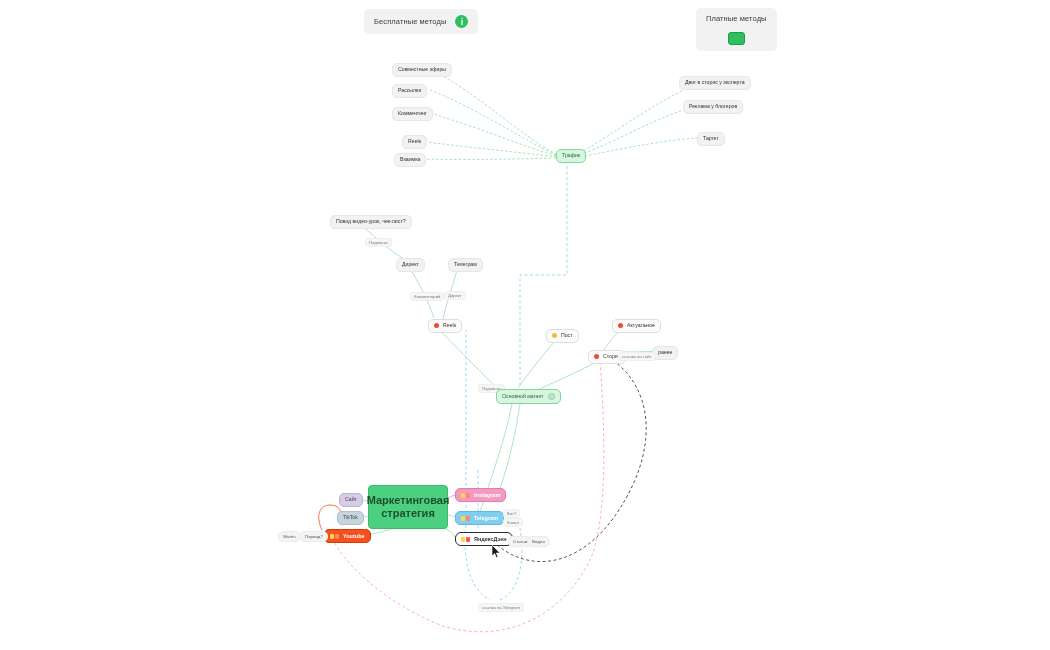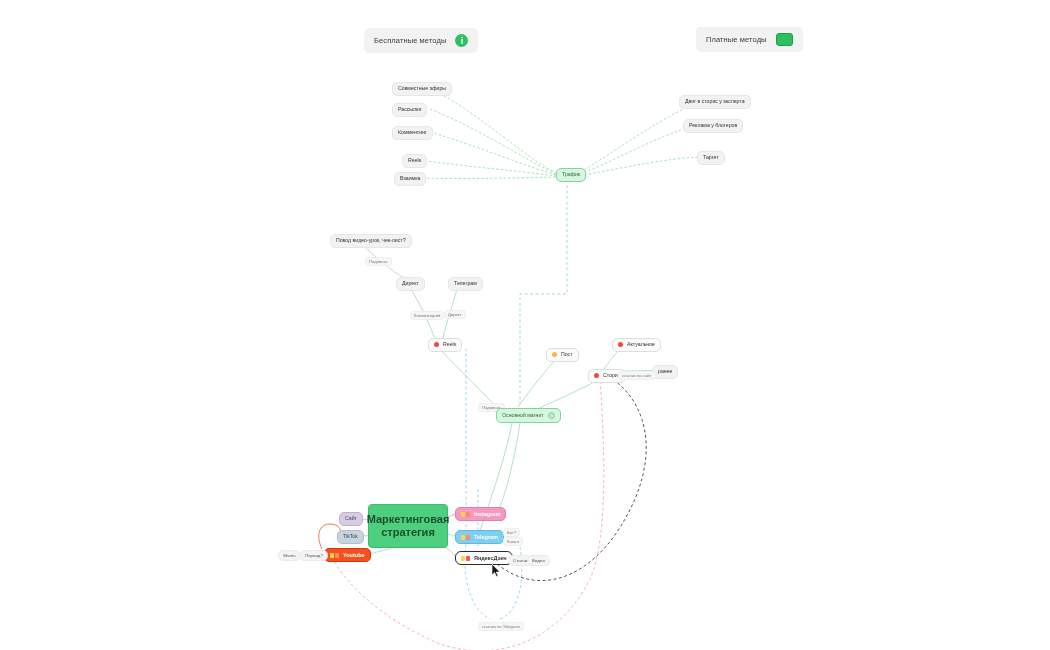--- a/index.html
+++ b/index.html
@@ -1,21 +1,21 @@
 <!DOCTYPE html>
 <html><head>
 <meta charset="utf-8">
 <style>
   html,body{margin:0;padding:0;}
   body{
     width:1050px;height:650px;background:#ffffff;
     font-family:"Liberation Sans",sans-serif;
     overflow:hidden;position:relative;
   }
-  #canvas{position:absolute;inset:0;margin-top:19px;}
+  #canvas{position:absolute;inset:0;}
   svg.edges{position:absolute;left:0;top:0;width:1050px;height:650px;pointer-events:none;}
 
   .legend{
     position:absolute;display:flex;align-items:center;gap:9px;
     background:#f2f2f2;border-radius:5px;padding:6px 10px;
     font-size:7.5px;color:#3b3b3b;white-space:nowrap;
   }
   .legend .lbl{letter-spacing:.1px;}
   .badge{
     width:13px;height:13px;border-radius:50%;
@@ -128,21 +128,21 @@
     </g>
     <g stroke="#f4511e" stroke-width="0.8" fill="none">
       <path d="M322,530 C315,515 320,505 330,505 C340,505 342,512 340,518"></path>
     </g>
   </svg>
 
   <div class="legend" style="left:364px;top:9px;">
     <span class="lbl">Бесплатные методы</span>
     <span class="badge info">i</span>
   </div>
-  <div class="legend" style="left:696px;top:8px;">
+  <div class="legend" style="left:696px;top:8px;flex-direction:column;">
     <span class="lbl">Платные методы</span>
     <span class="badge money"></span>
   </div>
 
   <div class="node plain" style="left:392px;top:63px;">
     <span>Совместные эфиры</span>
   </div>
   <div class="node plain" style="left:392px;top:84px;">
     <span>Рассылки</span>
   </div>

